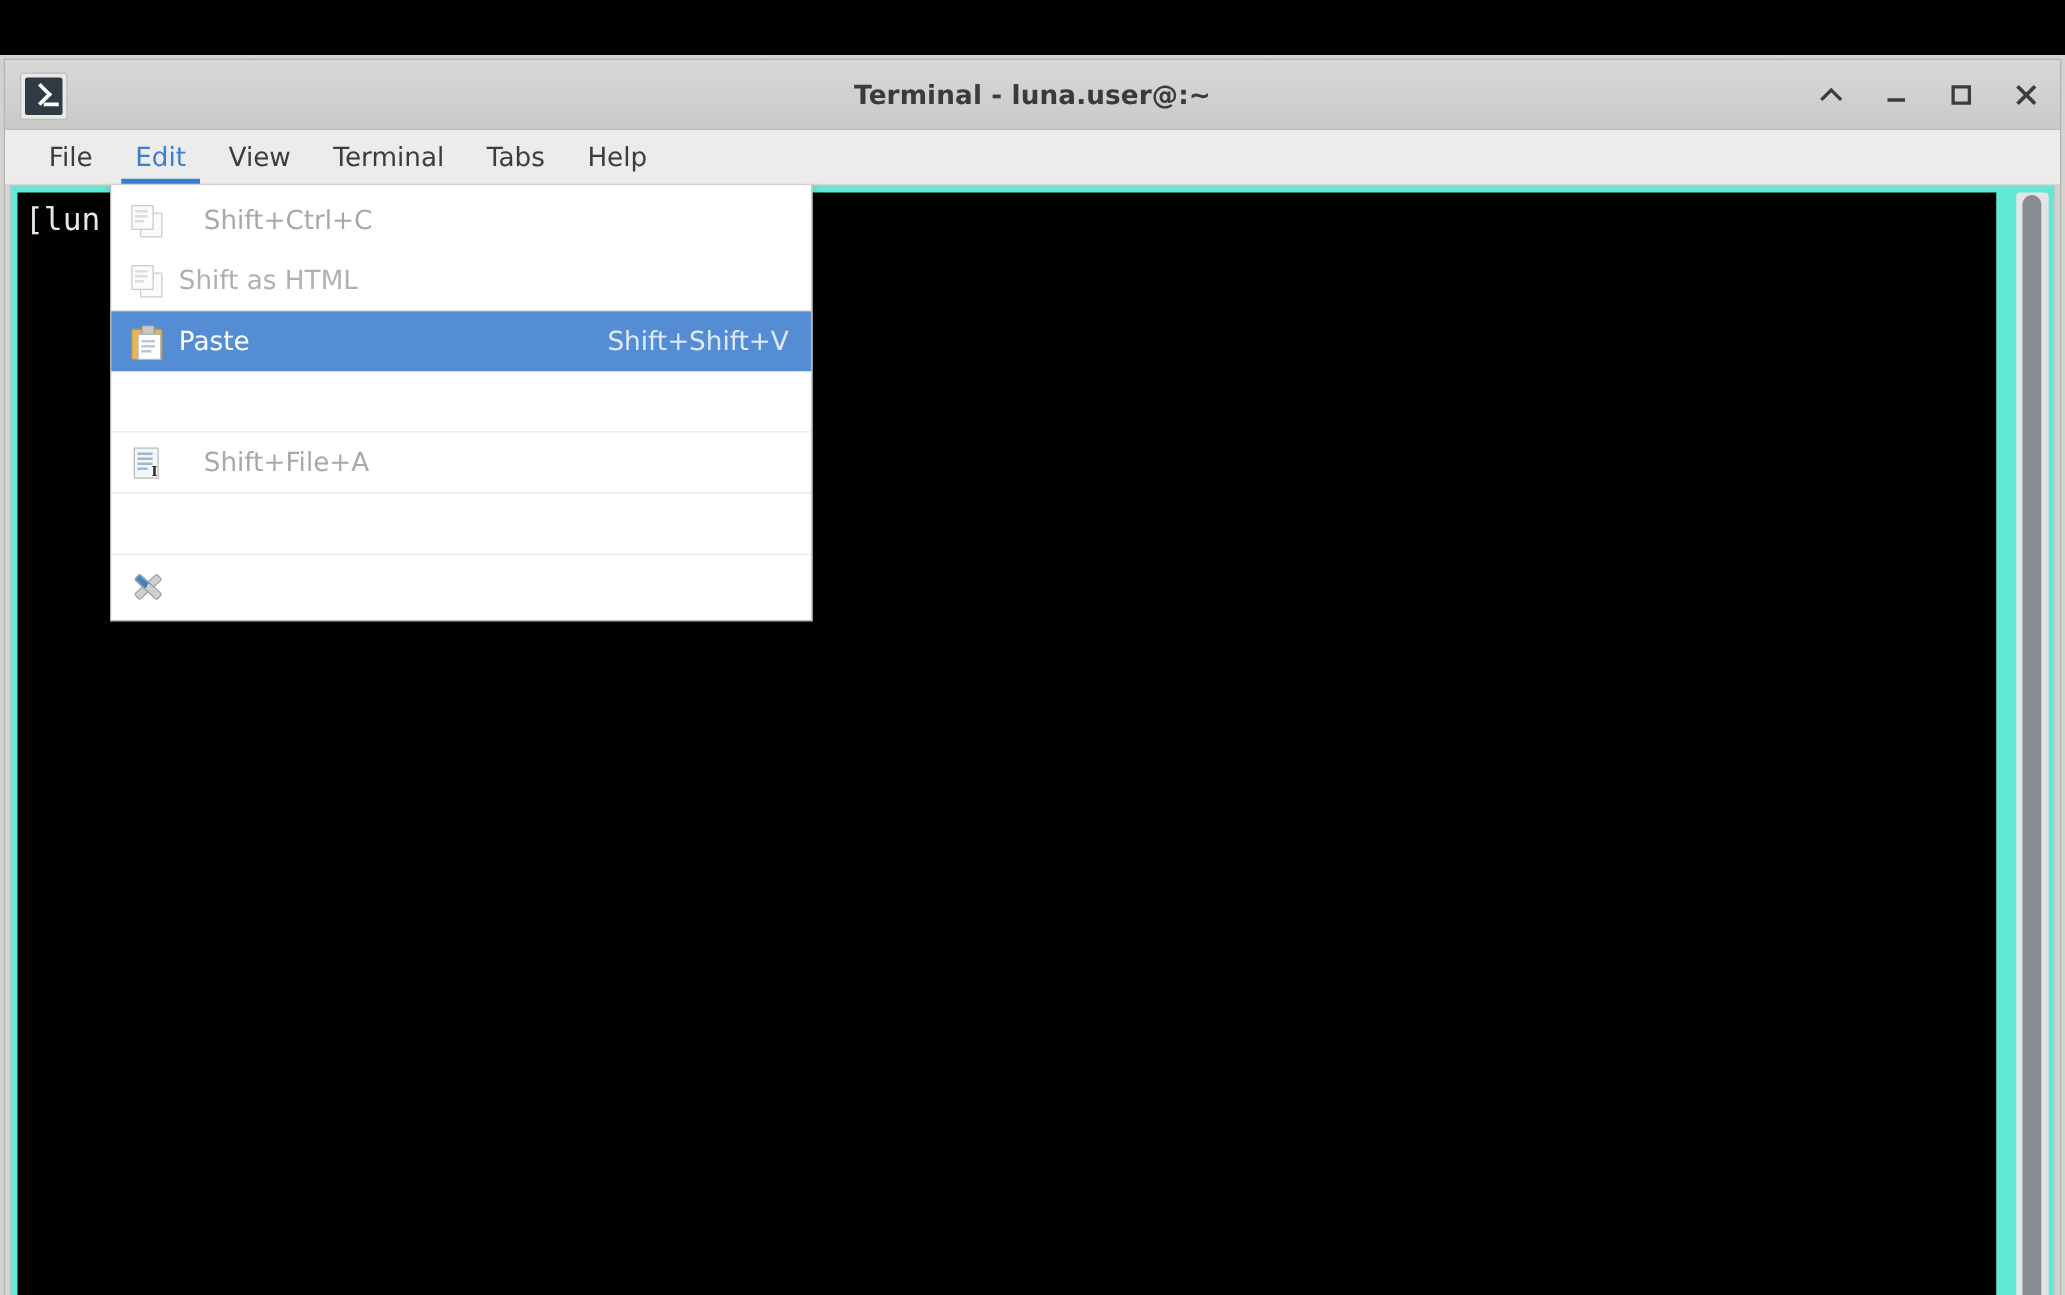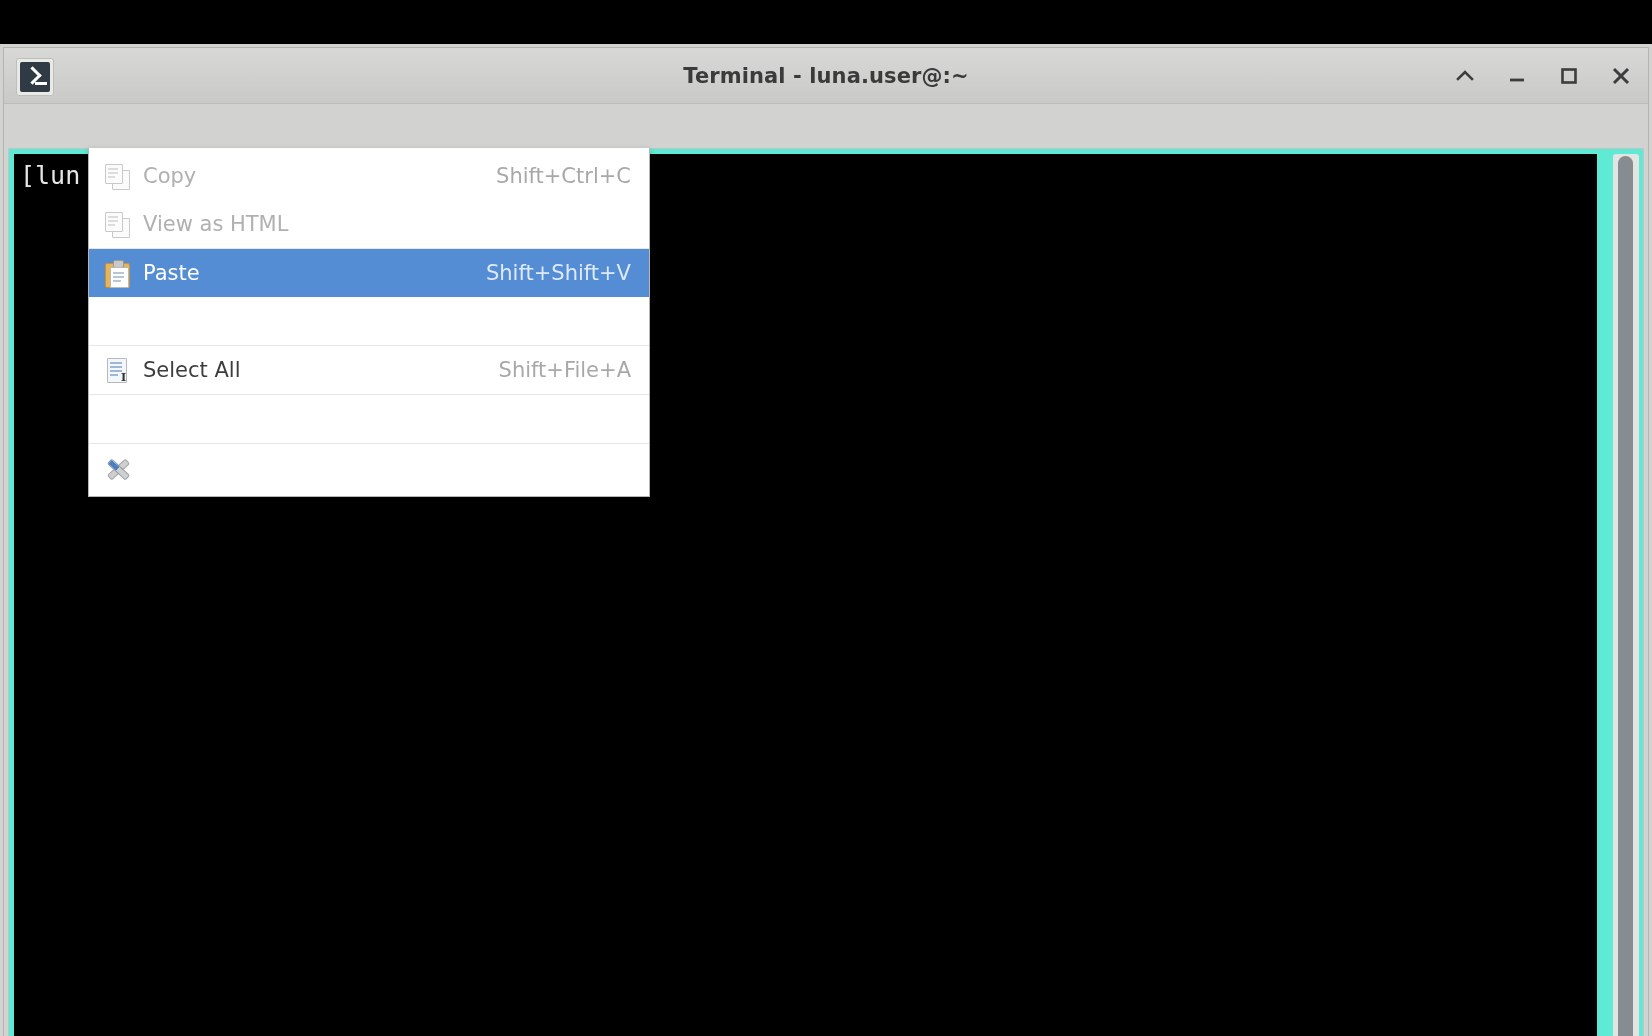--- a/index.html
+++ b/index.html
@@ -374,53 +374,60 @@
       </div>
       <div class="wc">
         <svg width="26" height="26" viewBox="0 0 26 26">
           <line x1="6" y1="6" x2="20" y2="20" stroke="#3d3d3d" stroke-width="3"></line>
           <line x1="20" y1="6" x2="6" y2="20" stroke="#3d3d3d" stroke-width="3"></line>
         </svg>
       </div>
     </div>
   </div>
 
+  <div id="menubar">
+    <div class="menubar-item">File</div>
+    <div class="menubar-item active">Edit</div>
+    <div class="menubar-item">View</div>
+    <div class="menubar-item">Terminal</div>
+    <div class="menubar-item">Tabs</div>
+    <div class="menubar-item">Help</div>
+  </div>
 
   <div id="terminal-frame">
     <div id="terminal-screen">
       <div id="terminal-text">[lun</div>
     </div>
     <div id="scrollbar-track">
       <div id="scrollbar-thumb"></div>
     </div>
   </div>
 
   <div id="edit-menu">
 
     <div class="menu-item disabled">
       <span class="mi-icon ico-copy">
         <span class="sheet-back"></span>
         <span class="sheet-front"></span>
         <span class="ln l1"></span>
           <span class="ln l2"></span>
           <span class="ln l3"></span>
       </span>
-      <span class="mi-label">Copy</span>
       <span class="mi-accel">Shift+Ctrl+C</span>
     </div>
 
     <div class="menu-item disabled">
       <span class="mi-icon ico-copy">
         <span class="sheet-back"></span>
         <span class="sheet-front"></span>
         <span class="ln l1"></span>
           <span class="ln l2"></span>
           <span class="ln l3"></span>
       </span>
-      <span class="mi-label">View as HTML</span>
+      <span class="mi-label">Shift as HTML</span>
       <span class="mi-accel"></span>
     </div>
 
     <div class="menu-sep"></div>
 
     <div class="menu-item highlighted">
       <span class="mi-icon ico-paste">
         <span class="board"></span>
         <span class="clip"></span>
         <span class="page"></span>
@@ -441,21 +448,20 @@
 
     <div class="menu-item">
       <span class="mi-icon ico-selectall">
         <span class="doc"></span>
         <span class="dl d1"></span>
           <span class="dl d2"></span>
           <span class="dl d3"></span>
           <span class="dl d4"></span>
         <span class="caret">I</span>
       </span>
-      <span class="mi-label">Select All</span>
       <span class="mi-accel">Shift+File+A</span>
     </div>
 
     <div class="menu-sep"></div>
 
     <div class="menu-item">
       <span class="mi-icon empty"></span>
       <span class="mi-accel"></span>
     </div>
 

